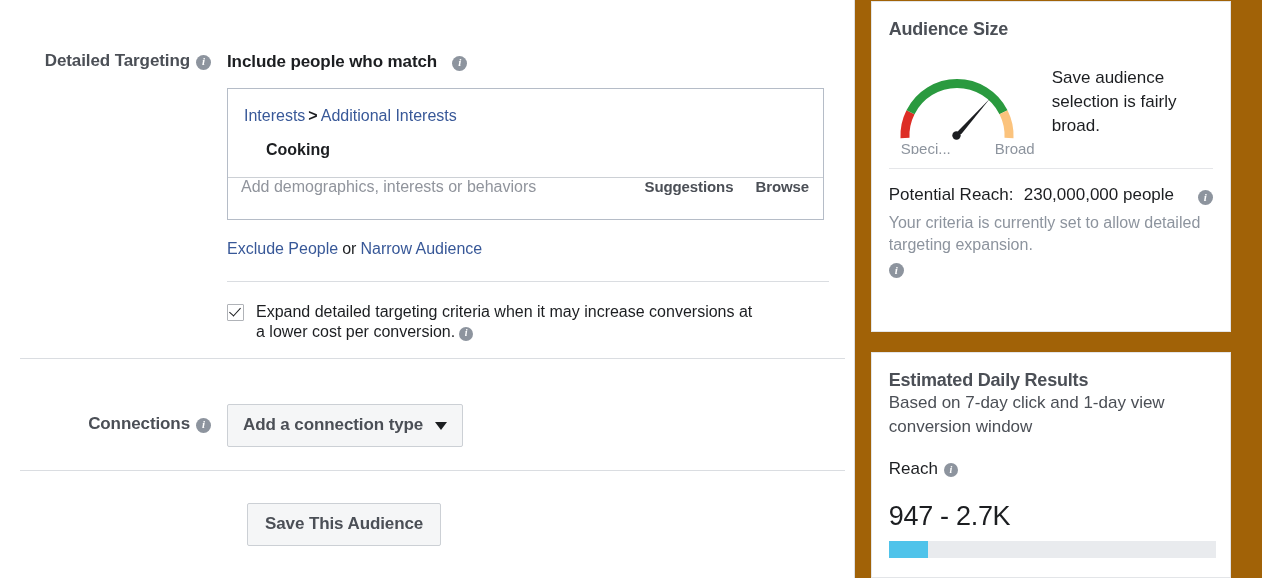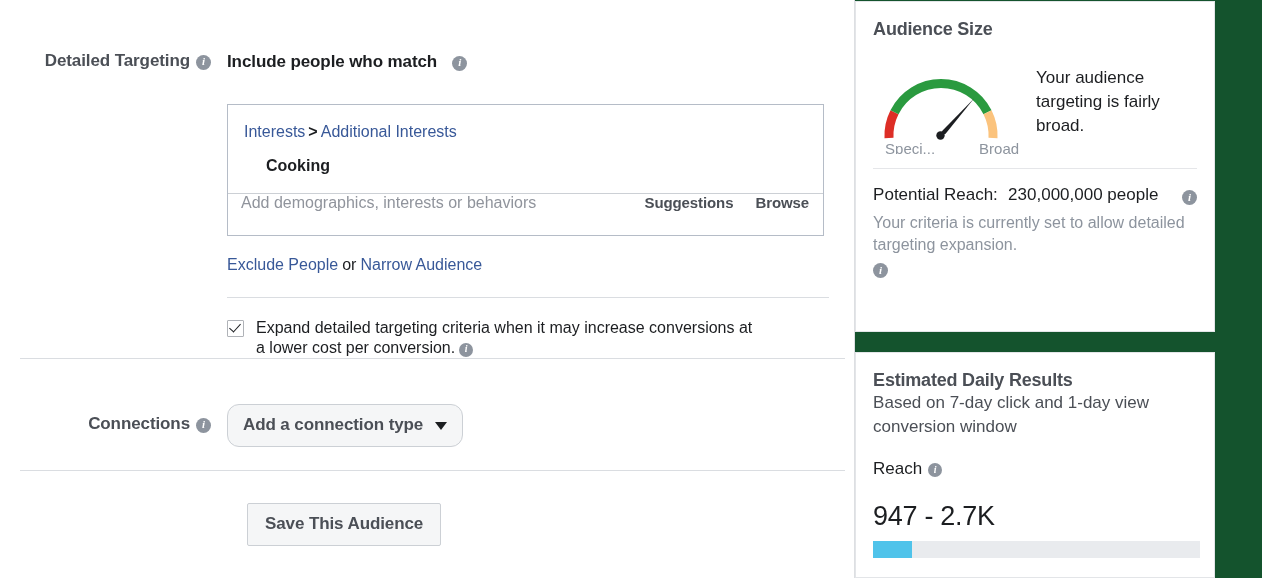--- a/index.html
+++ b/index.html
@@ -93,21 +93,21 @@
     color: #1c1e21;
     display: flex;
     align-items: center;
     gap: 15px;
     line-height: 20px;
     padding-top: 1px;
     letter-spacing: -0.1px;
   }
 
   .targeting-box {
-    margin-top: 32px;
+    margin-top: 16px;
     width: 597px;
     border: 1px solid #b5bcc7;
     background: #ffffff;
     box-sizing: border-box;
   }
 
   .selected-area {
     padding: 16px 0 16px 16px;
     border-bottom: 1px solid #ccd0d5;
     min-height: 56px;
@@ -263,21 +263,21 @@
     align-items: center;
     gap: 6px;
     letter-spacing: -0.1px;
   }
   .gray-button {
     display: inline-flex;
     align-items: center;
     gap: 12px;
     background: #f5f6f7;
     border: 1px solid #ccd0d5;
-    border-radius: 12px;
+    border-radius: 2px;
     font-size: 17px;
     font-weight: bold;
     color: #4b4f56;
     padding: 10px 15px 11px 15px;
     cursor: pointer;
     letter-spacing: -0.1px;
     box-sizing: border-box;
   }
   .caret {
     width: 0;
@@ -305,23 +305,23 @@
     padding: 10px 17px 11px 17px;
     cursor: pointer;
     letter-spacing: -0.1px;
     font-family: "Liberation Sans", sans-serif;
   }
 
   
   .right-panel {
     width: 414px;
     height: 578px;
-    background: #14532d;
-    box-sizing: border-box;
-    padding: 0 0;
+    background: #a16207;
+    box-sizing: border-box;
+    padding: 0 16px;
     position: relative;
     overflow: hidden;
   }
   .card {
     background: #ffffff;
     border: 1px solid #e3e5e8;
     box-sizing: border-box;
     width: 360px;
   }
   .card.audience {
@@ -535,21 +535,21 @@
             <path d="M 114.5 54.2 A 52 52 0 0 1 120 80" fill="none" stroke="#fbc37d" stroke-width="9"></path>
 
             <path d="M 65.2 78.5 L 69.6 72.5 L 101 40.5 L 72.6 75.8 Z" fill="#1c1e21"></path>
             <circle cx="67.5" cy="77.5" r="4.2" fill="#1c1e21"></circle>
           </svg>
           <div class="gauge-labels">
             <span>Speci...</span>
             <span>Broad</span>
           </div>
         </div>
-        <div class="audience-desc">Your audience targeting is fairly broad.</div>
+        <div class="audience-desc">Save audience selection is fairly broad.</div>
       </div>
 
       <div class="card-hr"></div>
 
       <div class="reach-grid">
         <div class="reach-label">Potential Reach:</div>
         <div class="reach-value">230,000,000 people</div>
         <div class="reach-info">
           <span class="info-icon">
               <span>i</span>

